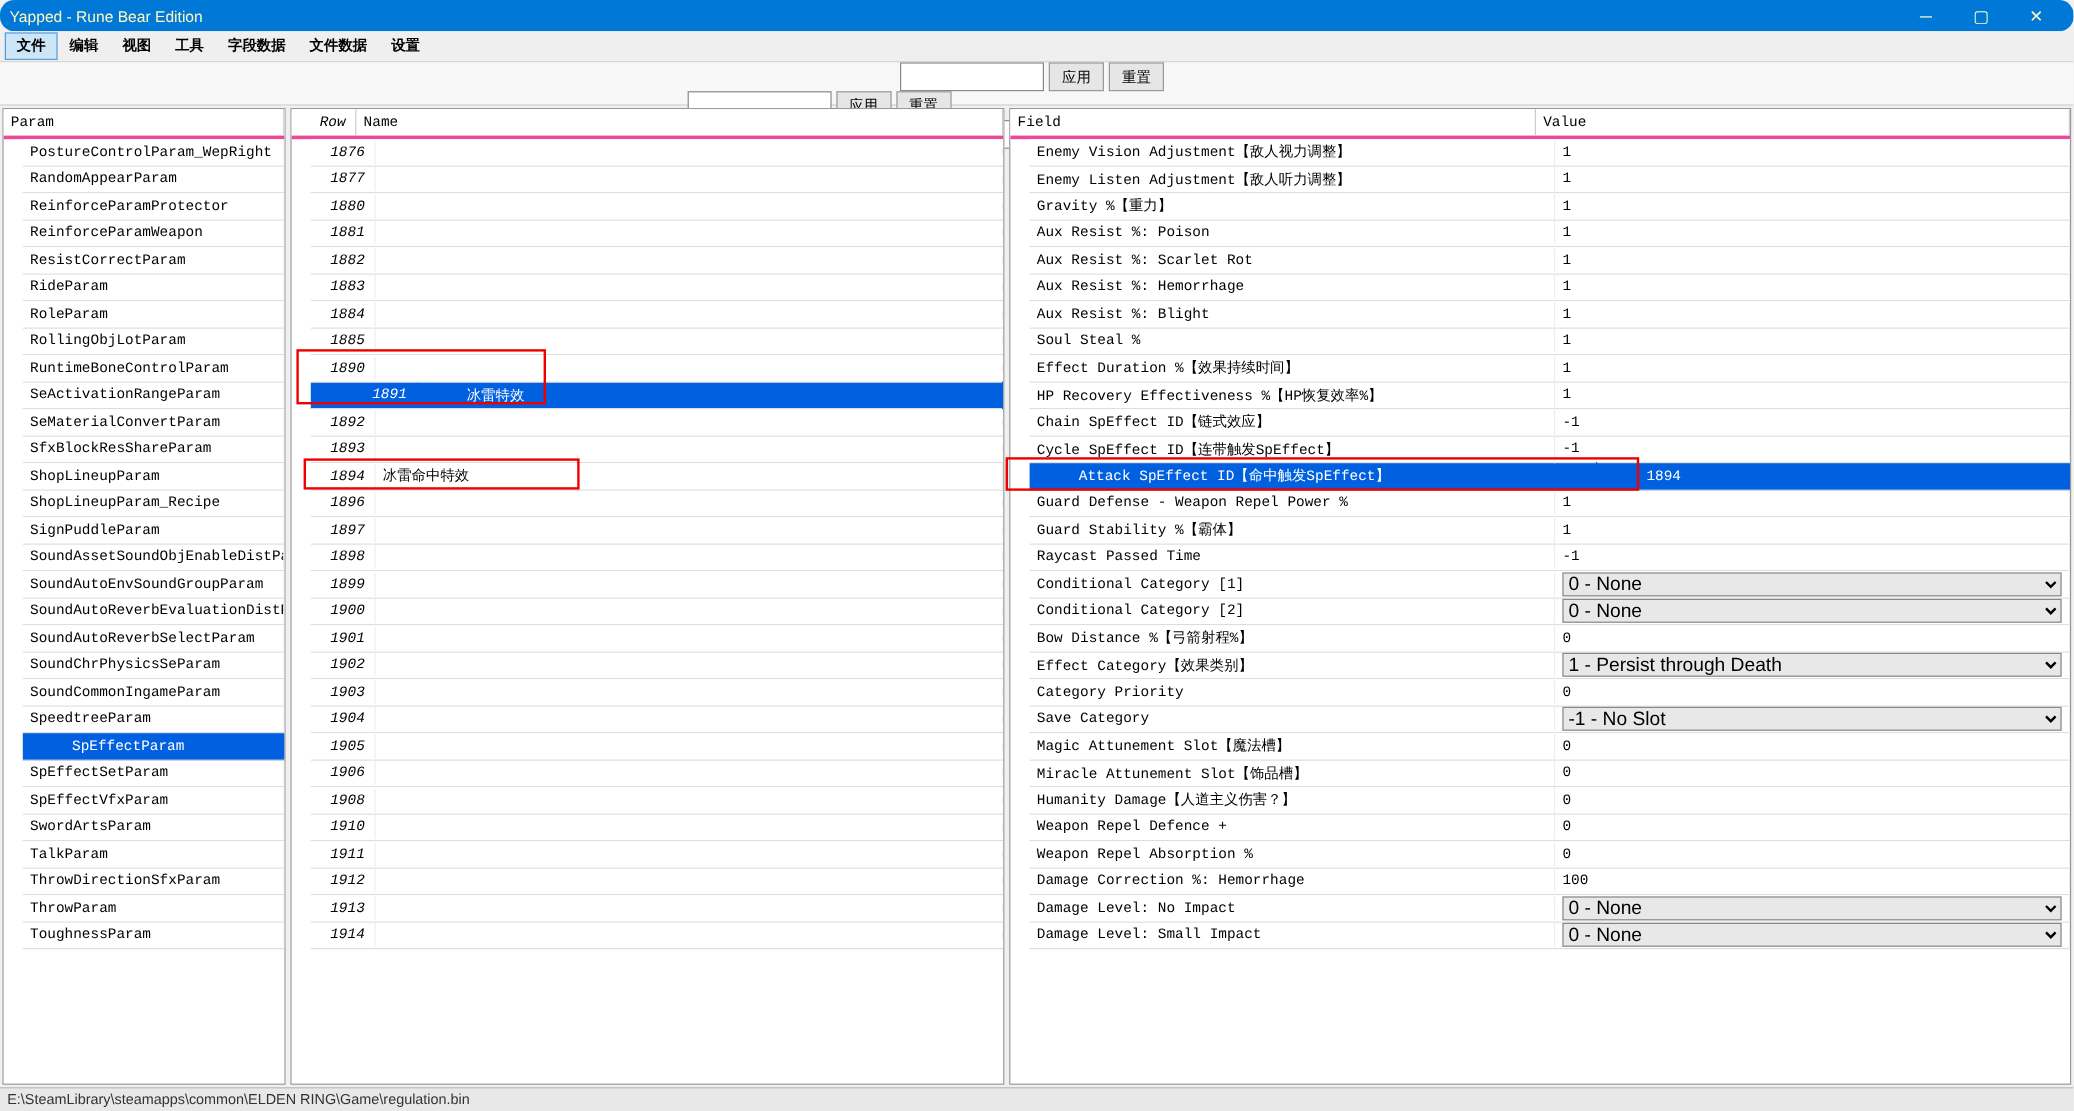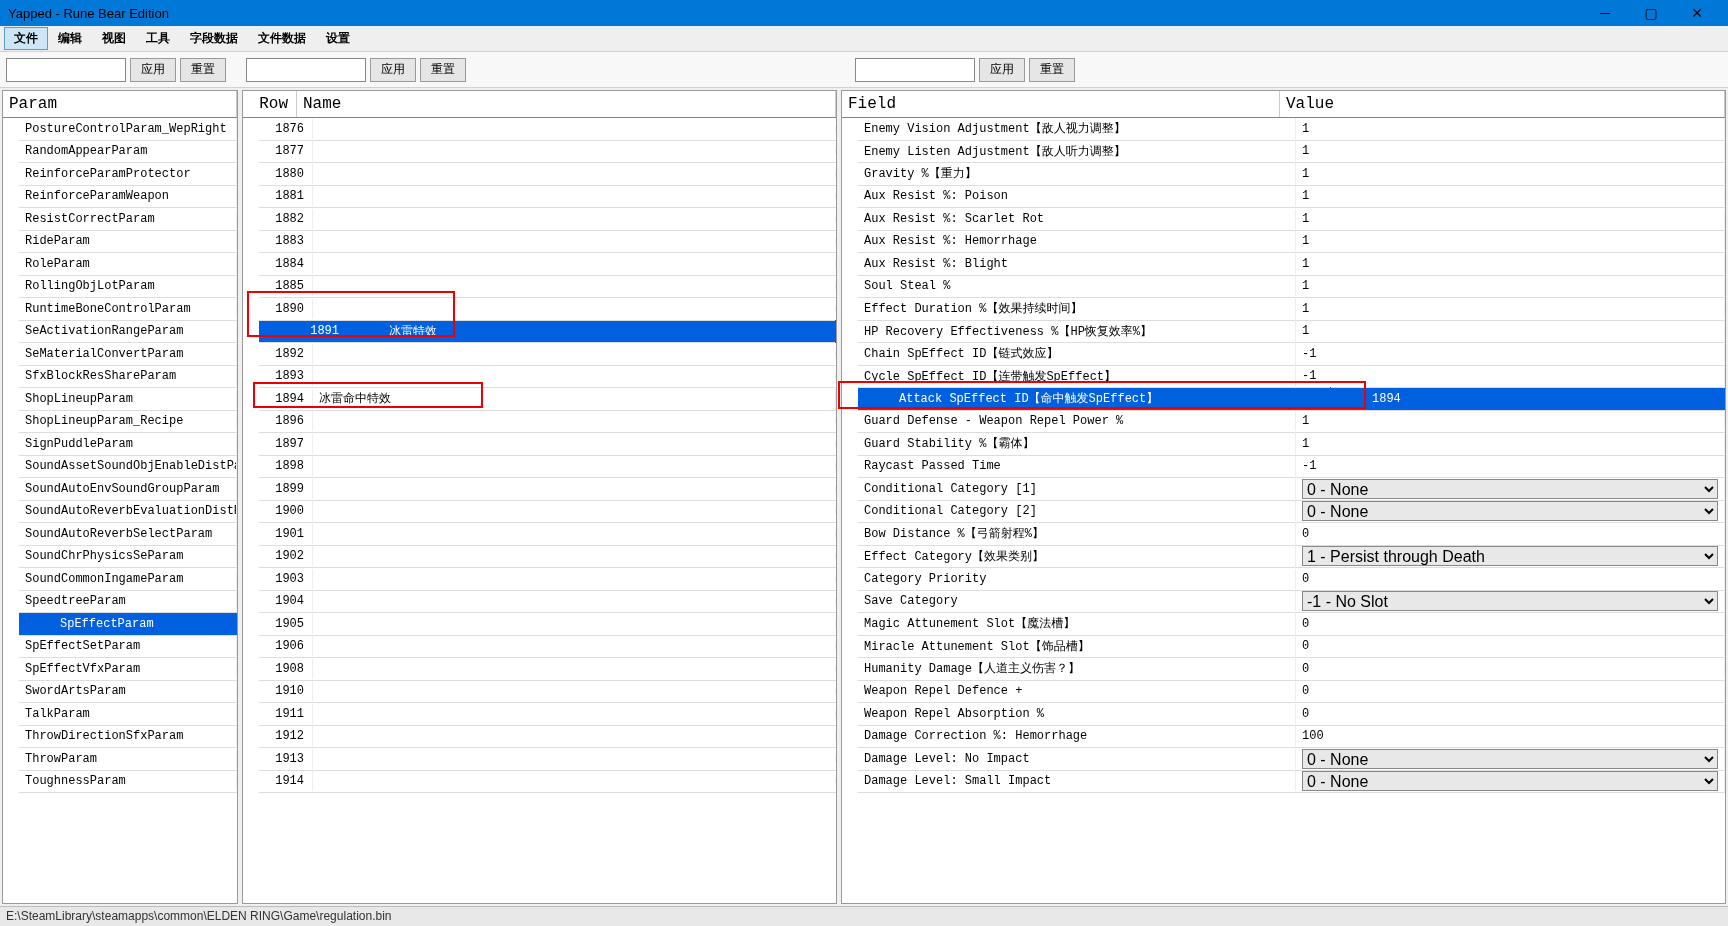--- a/index.html
+++ b/index.html
@@ -1,40 +1,40 @@
 <!DOCTYPE html>
 <html><head>
 <meta charset="utf-8">
 <style>
 * { margin:0; padding:0; box-sizing:border-box; }
 body { font-family:"Microsoft YaHei","SimSun",sans-serif; font-size:12px; background:#f0f0f0; overflow:hidden; }
-.titlebar { background:#0078d7; color:#000000; height:26px; display:flex; align-items:center; padding:0 8px; }
+.titlebar { background:#0078d7; color:#fef9c3; height:26px; display:flex; align-items:center; padding:0 8px;border-radius:12px; }
 .titlebar .title { flex:1; font-size:13px; }
 .titlebar .wbtns { display:flex; gap:0; }
 .titlebar .wbtn { width:46px; height:26px; display:flex; align-items:center; justify-content:center; font-size:14px; cursor:default; }
 .menubar { background:#efefef; height:26px; display:flex; align-items:center; padding:0 4px; border-bottom:1px solid #d0d0d0;font-weight:bold; }
 .menubar .mitem { padding:3px 10px; cursor:default; }
 .menubar .mitem.active { background:#cde6f7; border:1px solid #5b9bd5; padding:2px 9px; }
-.toolbar { background:#f8f8f8; height:36px; display:flex; align-items:center; border-bottom:1px solid #d0d0d0; }
+.toolbar { background:#f8f8f8; height:36px; display:flex; align-items:center; border-bottom:1px solid #d0d0d0;flex-direction:column; }
 .toolbar .sect { display:flex; align-items:center; gap:4px; padding:0 6px; }
 .toolbar .sect.p1 { width:240px; } .toolbar .sect.p2 { width:595px; } .toolbar .sect.p3 { flex:1; padding-left:20px; }
 .toolbar input[type=text] { height:24px; border:1px solid #888; background:#fff; padding:0 4px; width:120px; }
 .toolbar button { height:24px; padding:0 10px; background:#e6e6e6; border:1px solid #999; cursor:default; font-size:12px; }
 .main { display:flex; height:calc(100vh - 26px - 26px - 36px - 20px); }
 .panel { display:flex; flex-direction:column; border:1px solid #999; margin:2px; background:#fff; position:relative; }
 .panel.p1 { width:236px; } .panel.p2 { width:595px; } .panel.p3 { flex:1; }
-.hdr { display:flex; background:#fff; border-bottom:1px solid #ec4899; font-family:"Courier New",monospace; font-size:16px; }
+.hdr { display:flex; background:#fff; border-bottom:3px solid #ec4899; font-family:"Courier New",monospace; font-size:12px; }
 .hdr > div { padding:4px 6px; border-right:1px solid #ccc; }
 .rows { flex:1; overflow-y:auto; overflow-x:hidden;padding-left:16px; }
 .row { display:flex; border-bottom:1px solid #ddd; font-family:"Courier New",monospace; font-size:12px; height:22.5px; align-items:center; cursor:default; background:#fff; }
 .row > div { padding:3px 6px; border-right:1px solid #eee; white-space:nowrap; overflow:hidden; }
 .row.sel { background:#0060df; color:#fff; }
 .row.sel > div { border-right:1px solid #0060df;margin-left:35px; }
 .p1 .hdr > div, .p1 .row > div { width:100%; }
-.p2 .col-row { width:54px; text-align:right; padding-right:8px; }
+.p2 .col-row { width:54px; text-align:right; padding-right:8px;font-style:italic; }
 .p2 .col-name { flex:1; }
 .p3 .col-field { width:438px; } .p3 .col-value { flex:1; }
 .p3 .row select { width:100%; height:20px; border:1px solid #888; background:#e8e8e8; font-size:16px; }
 .statusbar { height:20px; background:#e8e8e8; border-top:1px solid #bbb; padding:2px 6px; font-size:12px; color:#333; }
 .redbox { position:absolute; border:2px solid #e00; pointer-events:none; z-index:10; }
 .rows::-webkit-scrollbar { width:16px; }
 .rows::-webkit-scrollbar-track { background:#f0f0f0; }
 .rows::-webkit-scrollbar-thumb { background:#c0c0c0; border:1px solid #888; }
 </style>
 </head>

